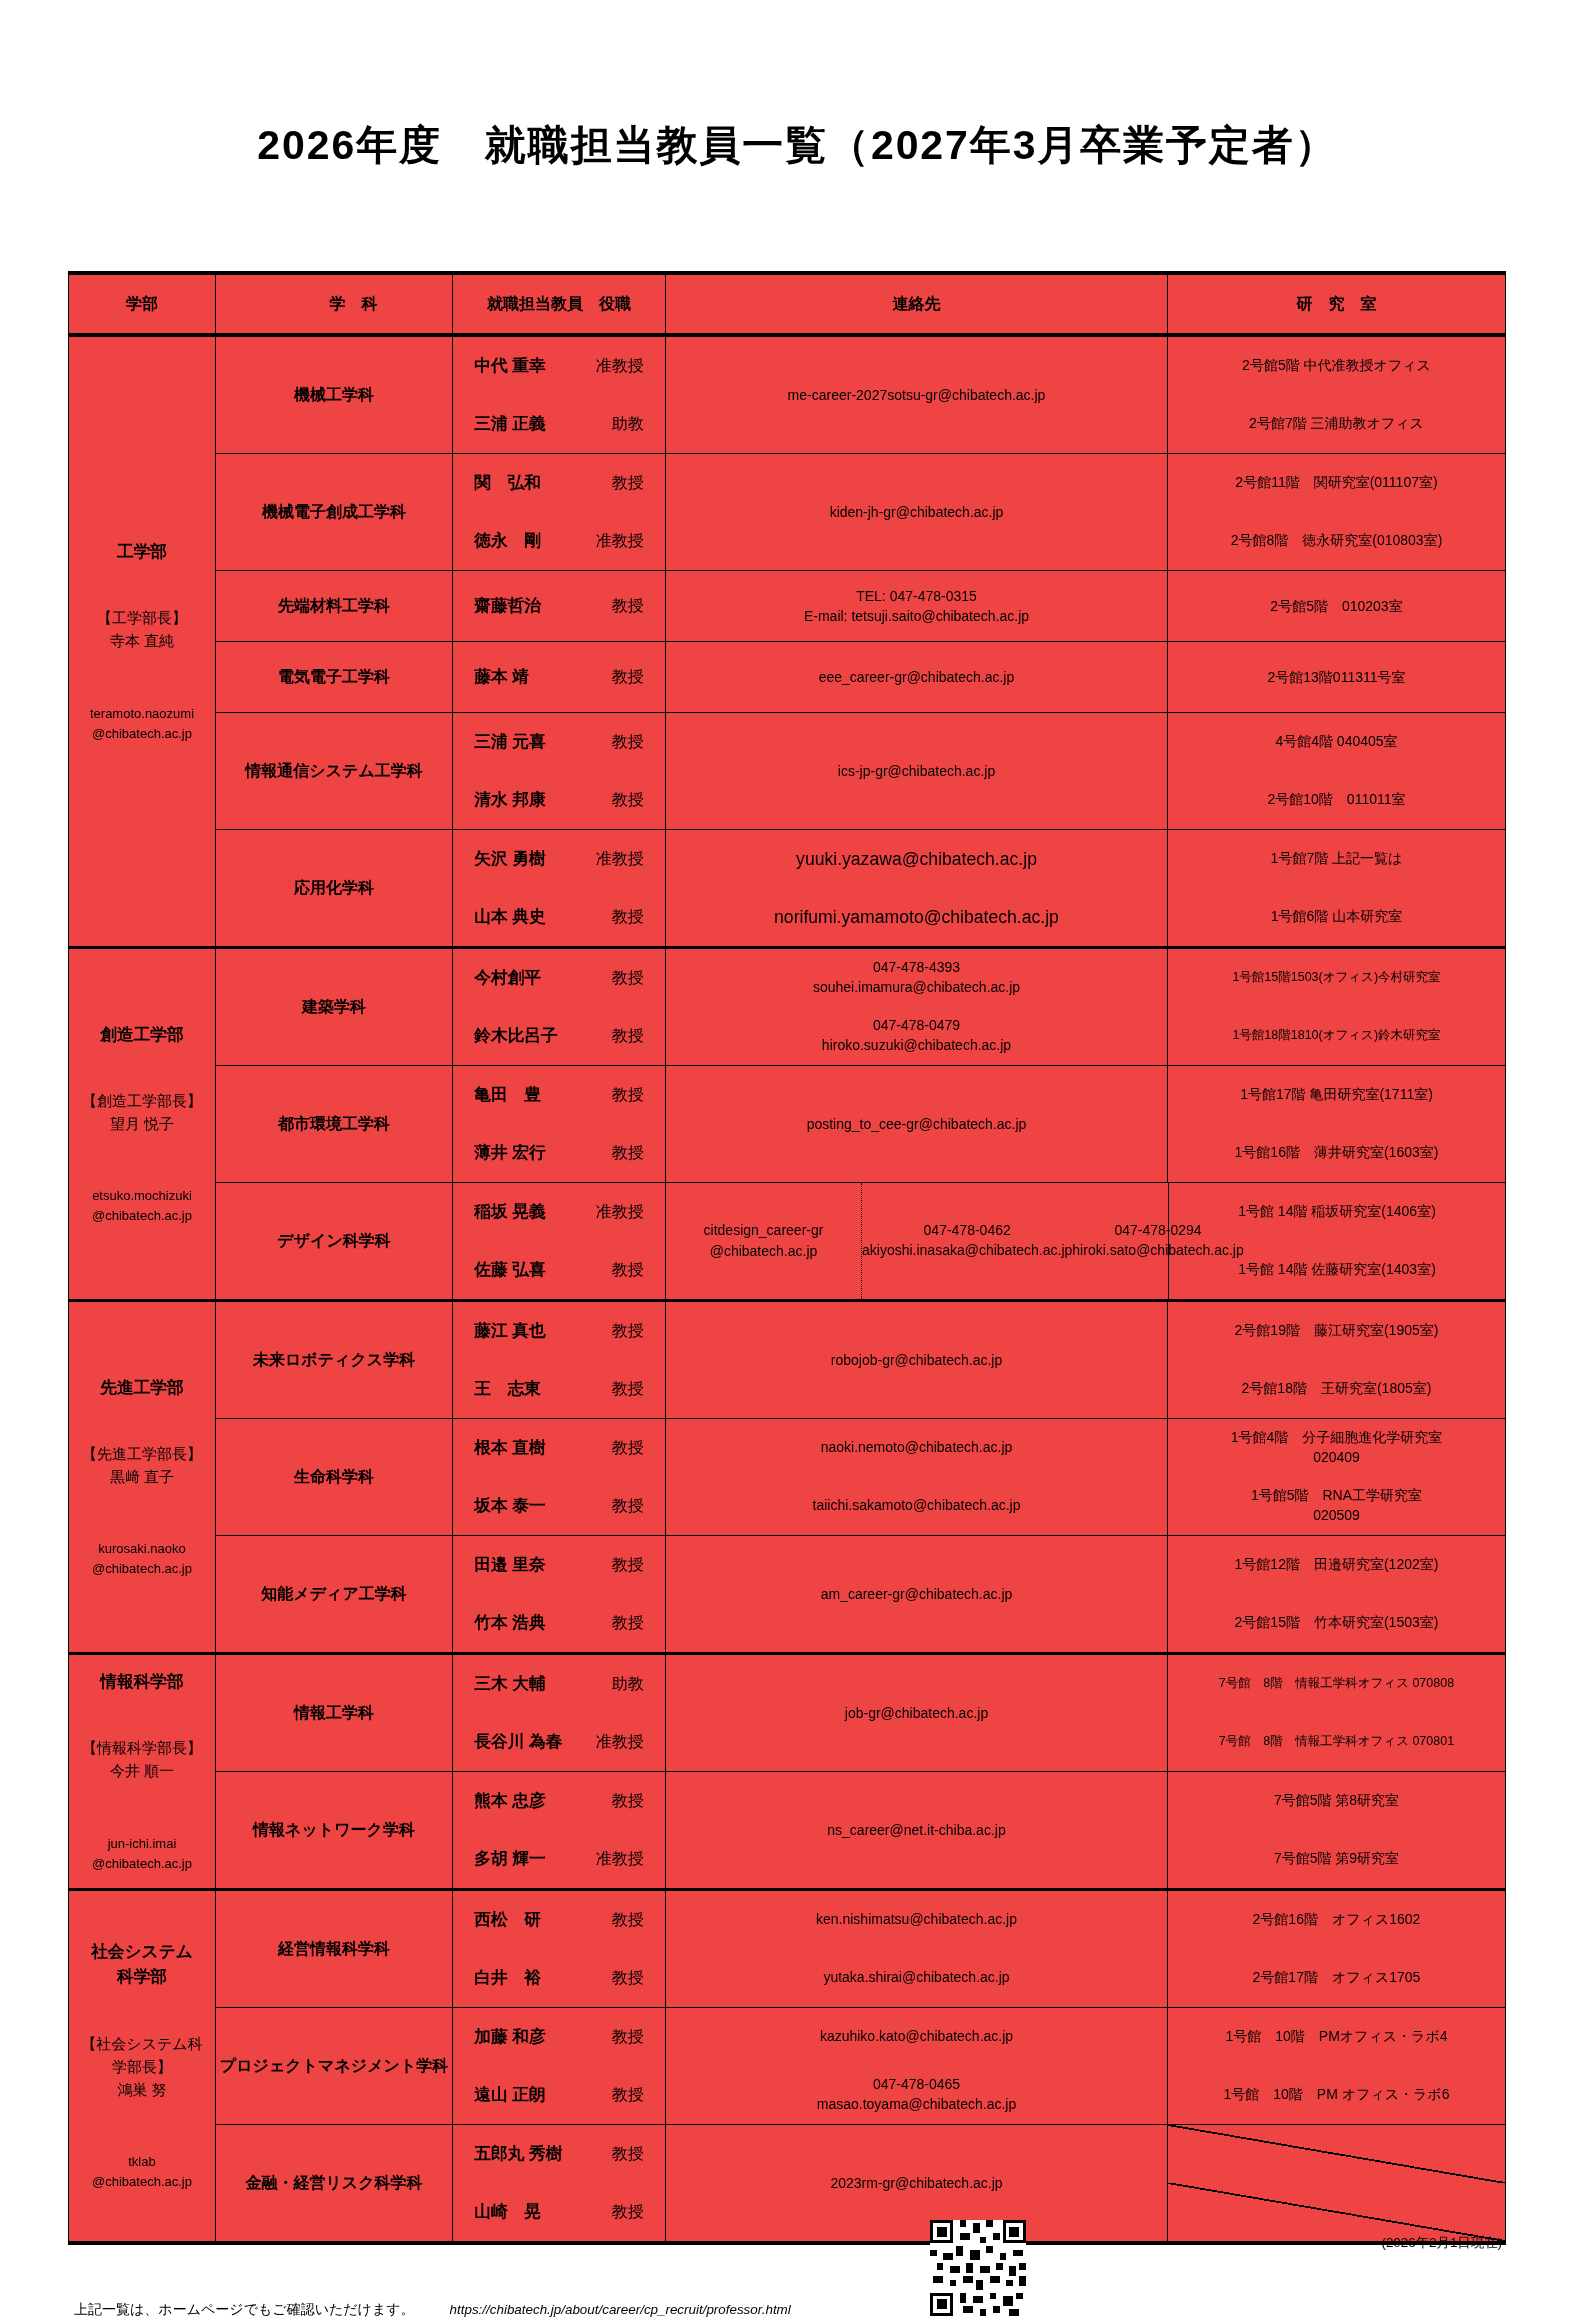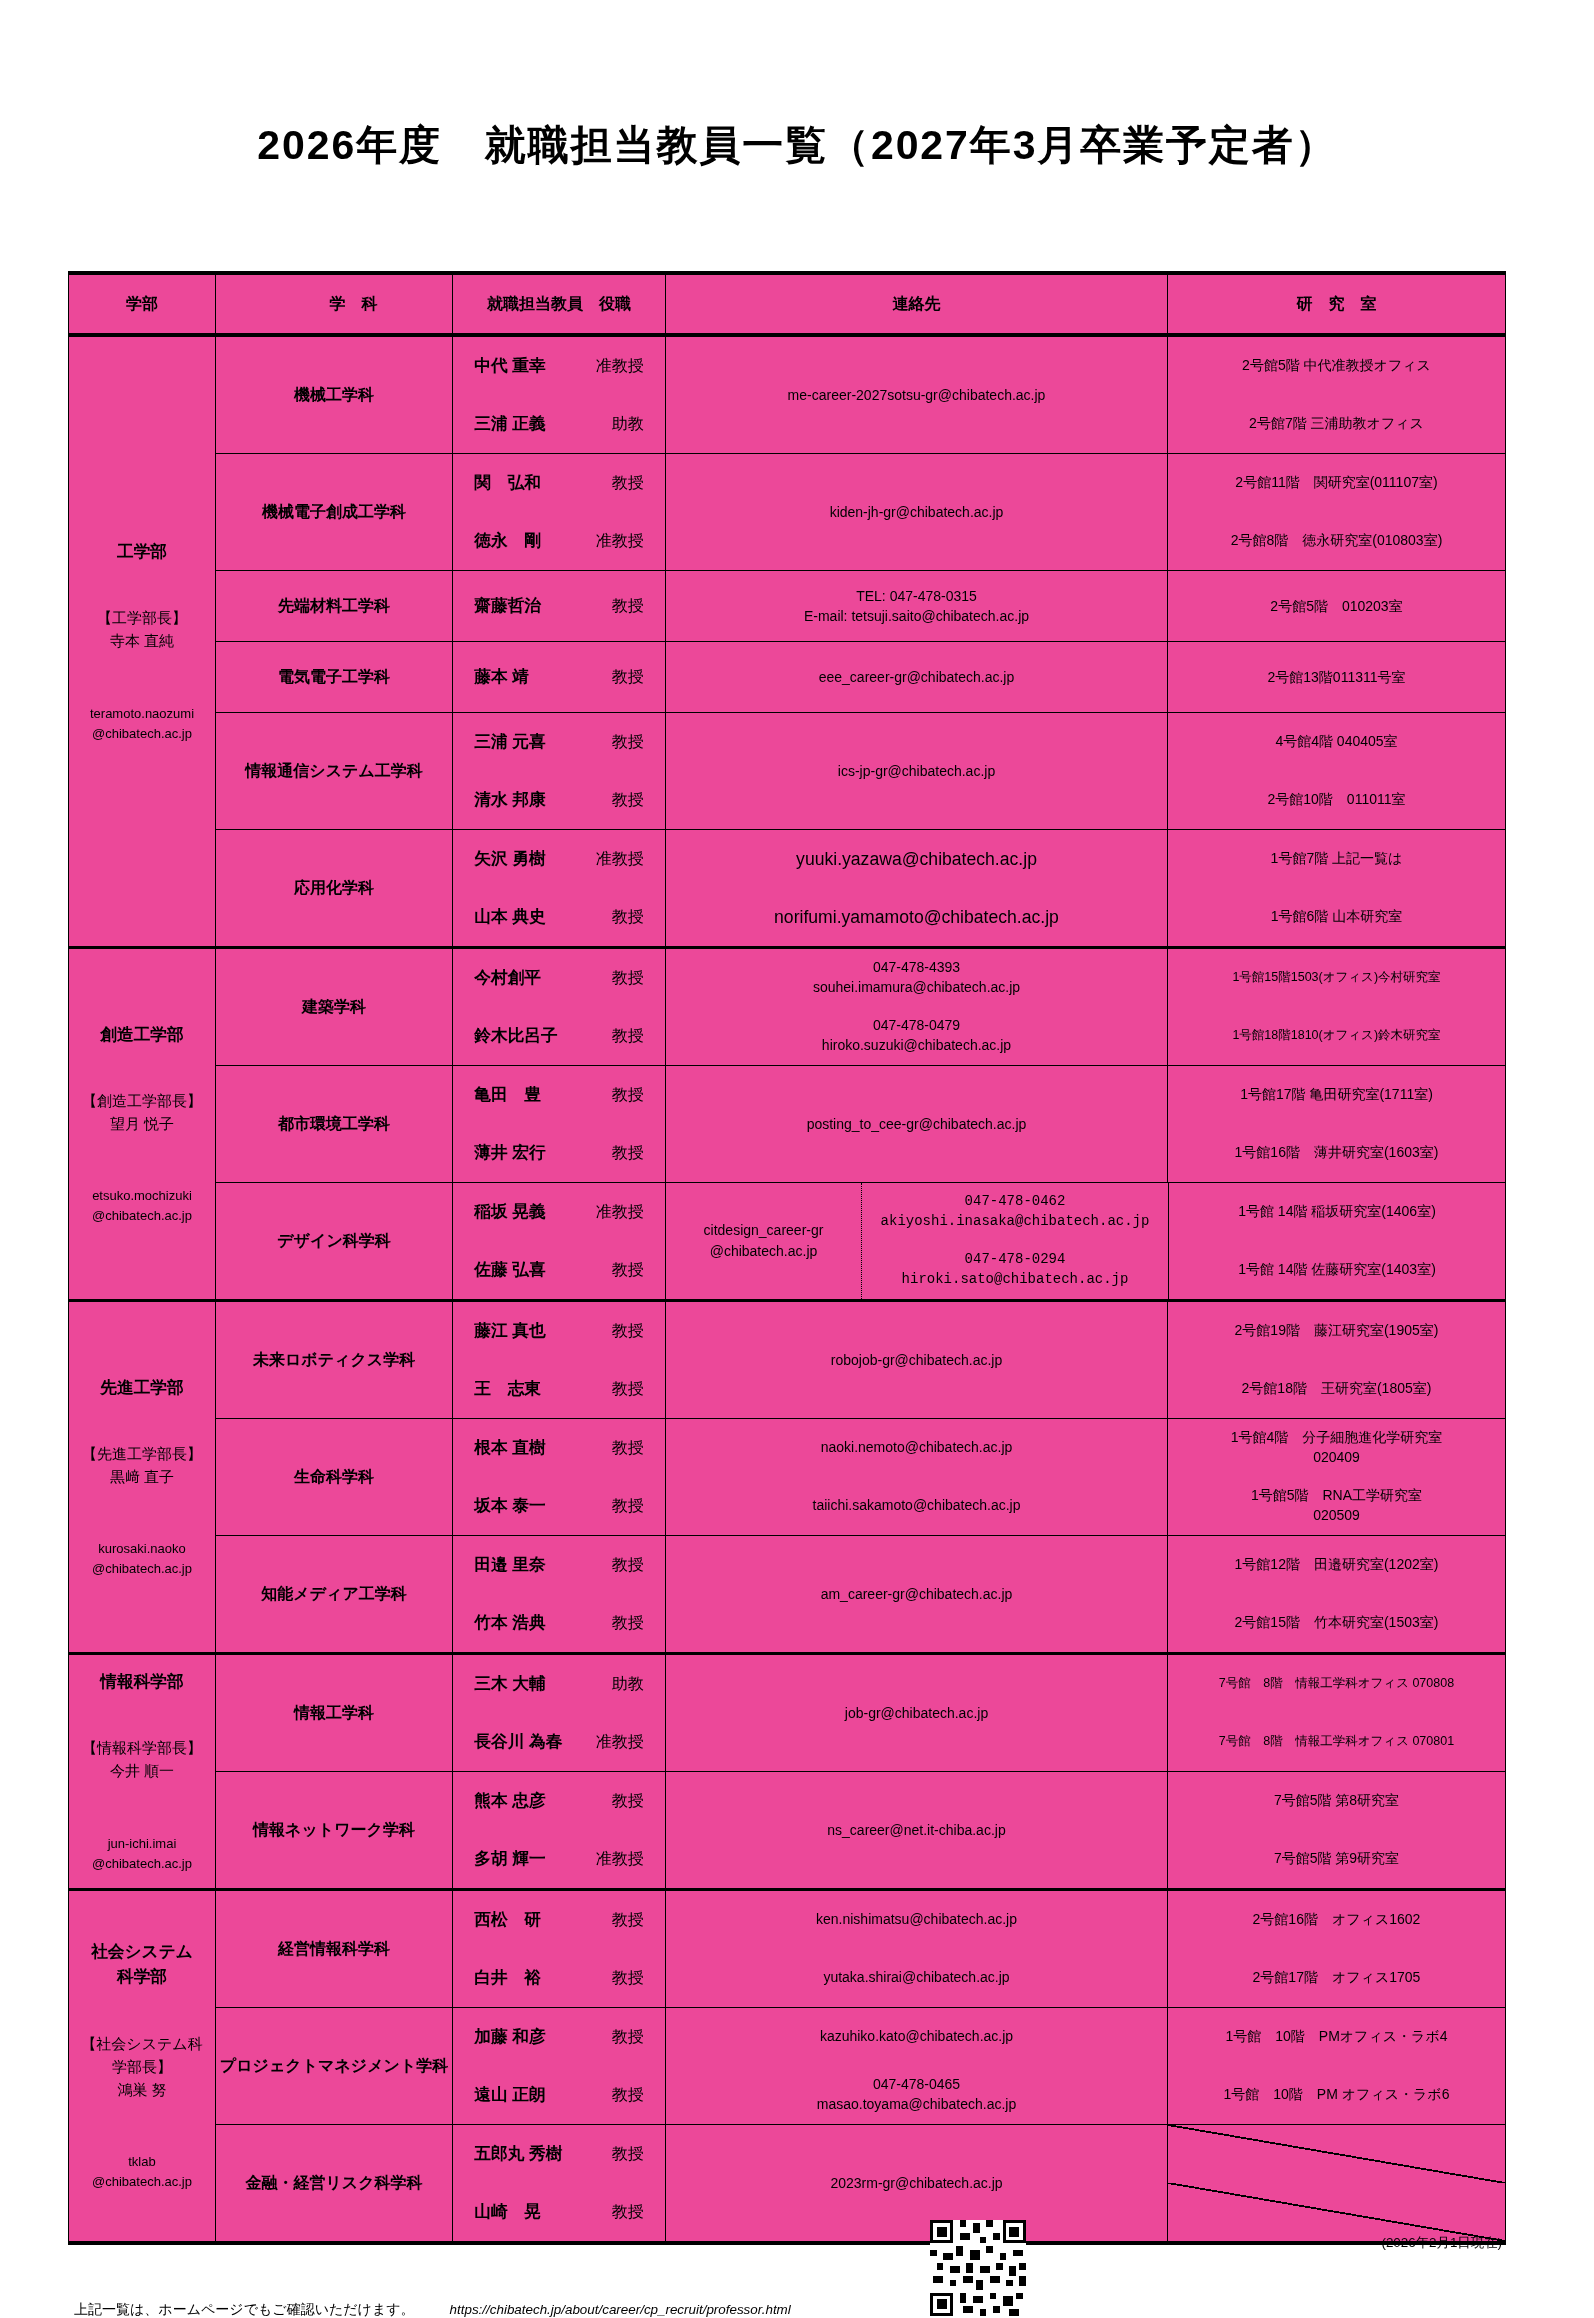--- a/index.html
+++ b/index.html
@@ -9,21 +9,21 @@
     -webkit-font-smoothing:antialiased;
   }
   .page-title{
     position:absolute;left:0;top:118px;width:100%;text-align:center;
     font-size:41px;font-weight:bold;letter-spacing:1.9px;margin:0;
   }
   
   .sheet{
     position:absolute;left:68px;top:271px;width:1438px;
     border:1.9px solid #000;border-top-width:4.2px;border-bottom-width:4.2px;
-    box-sizing:border-box;background:#ec4899;
+    box-sizing:border-box;background:#ef4444;
   }
   .trow{display:flex;align-items:stretch;}
   .theader{border-bottom:4.2px solid #000;}
   .theader .cell{min-height:58px;font-size:16px;font-weight:600;}
   .cell{
     display:flex;align-items:center;justify-content:center;text-align:center;
     box-sizing:border-box;line-height:1.45;
   }
   .vl{border-left:1.4px solid #000;}
   .w-fac{width:146px;flex:none;}
@@ -46,21 +46,21 @@
   .teacher-sub{justify-content:space-between;padding:0 21.3px;}
   .t-name{font-size:16.7px;font-weight:600;white-space:pre;}
   .t-role{font-size:16px;}
   .contact-text{font-size:14px;justify-content:center;}
   .contact-text.large{font-size:17.6px;}
   .lab-text{font-size:14px;}
   .lab-text.small{font-size:12.5px;}
   .split{flex-direction:row;display:flex;}
   .split-left{width:195px;flex:none;display:flex;align-items:center;justify-content:center;
     font-size:14px;line-height:1.5;text-align:center;}
-  .split-right{flex:1 1 0;border-left:1.4px dotted #000;display:flex;flex-direction:column;font-family:Liberation Mono, monospace;}
+  .split-right{flex:1 1 0;border-left:1.4px dotted #000;display:flex;flex-direction:row;}
   .diag{
     background-image:linear-gradient(to top right,
       transparent calc(50% - 0.9px),#000 calc(50% - 0.9px),#000 calc(50% + 0.9px),transparent calc(50% + 0.9px));
   }
   
   .faculty-cell{
     display:flex;flex-direction:column;align-items:center;justify-content:center;
     text-align:center;box-sizing:border-box;padding:9.3px 3.7px;
   }
   .fac-name{font-size:16.7px;font-weight:600;line-height:1.5;}

